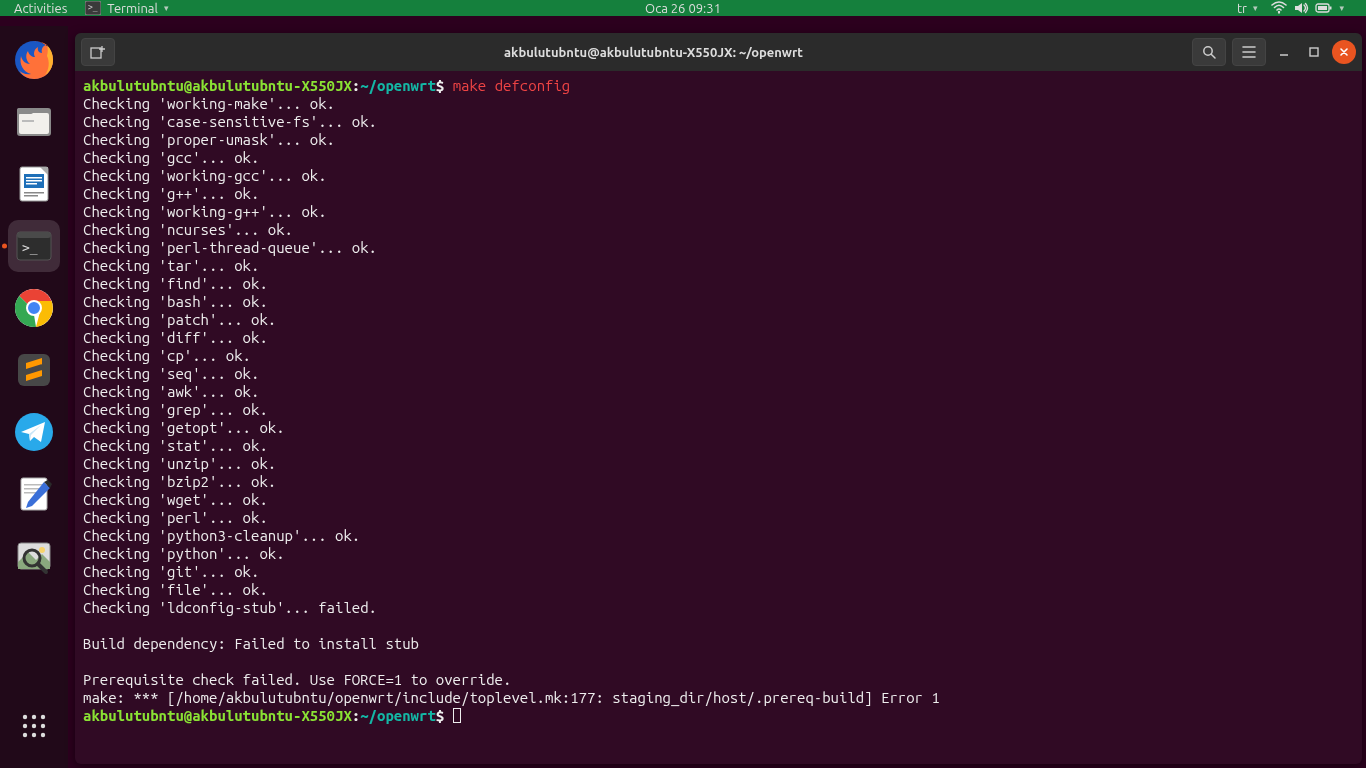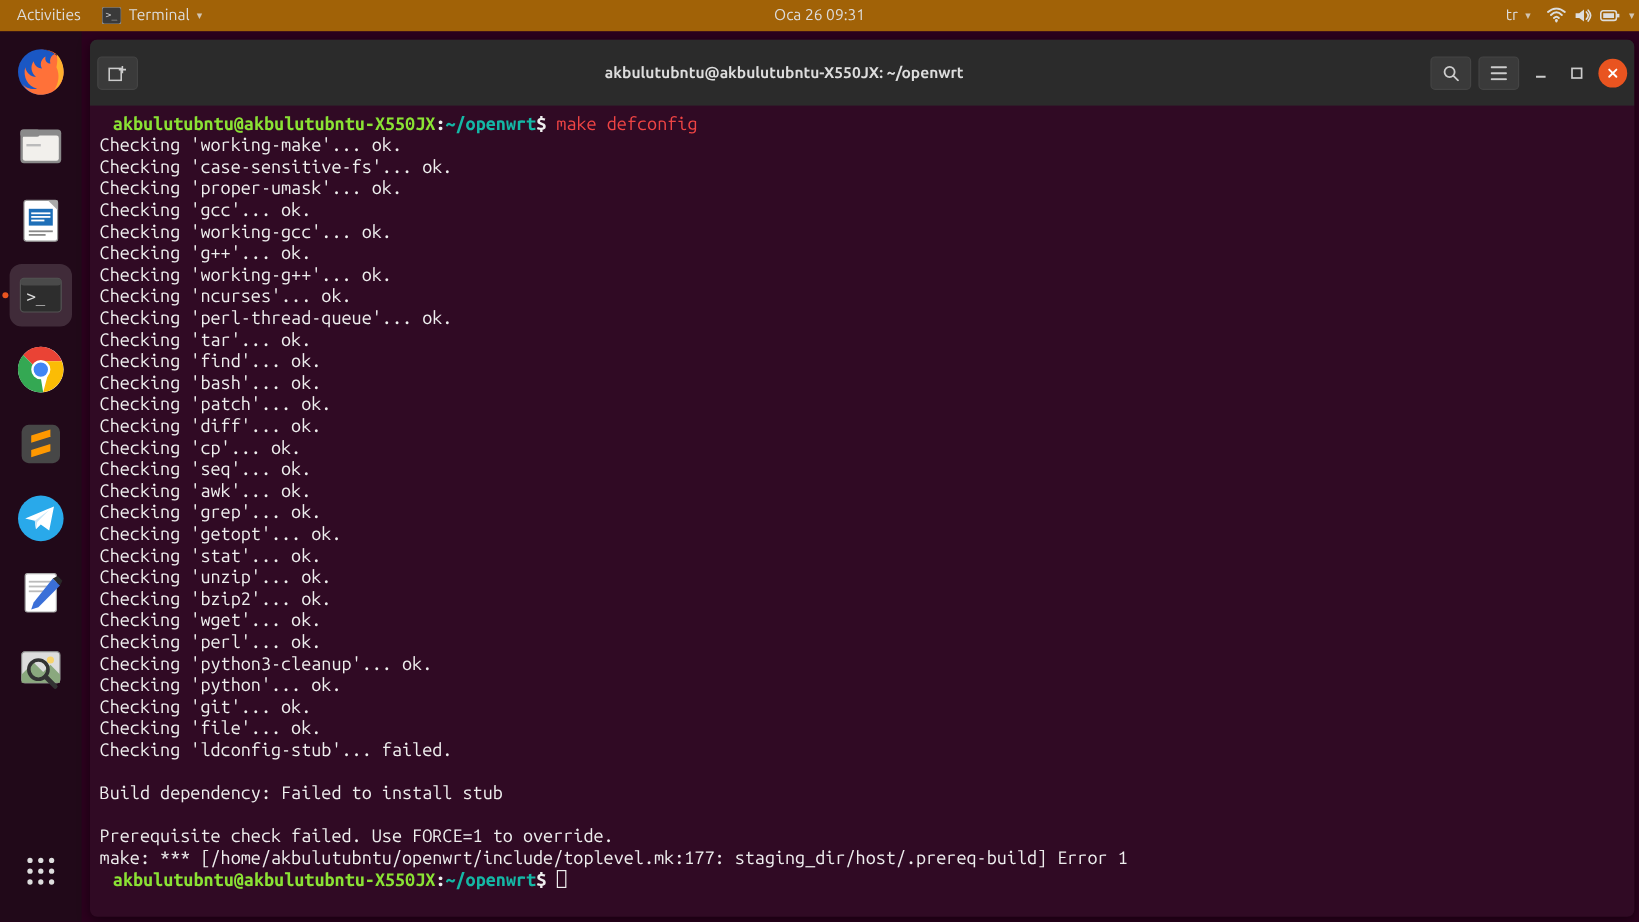--- a/index.html
+++ b/index.html
@@ -1,44 +1,44 @@
 <!DOCTYPE html>
 <html><head>
 <meta charset="utf-8">
 <style>
   * { margin: 0; padding: 0; box-sizing: border-box; }
   html, body { width: 1366px; height: 768px; overflow: hidden; font-family: Ubuntu, "Noto Sans", sans-serif; background: #2c001e; }
   
-  .top-panel { position: absolute; top: 0; left: 0; right: 0; height: 26px; background: #a16207; color: #ddd; display: flex; align-items: center; font-size: 13px; z-index: 10; }
+  .top-panel { position: absolute; top: 0; left: 0; right: 0; height: 16px; background: #15803d; color: #ddd; display: flex; align-items: center; font-size: 13px; z-index: 10; }
   .top-left { display: flex; align-items: center; gap: 18px; padding-left: 14px; }
   .top-center { position: absolute; left: 50%; transform: translateX(-50%); }
-  .top-right { margin-left: auto; display: flex; align-items: center; gap: 14px; padding-right: 4px; }
+  .top-right { margin-left: auto; display: flex; align-items: center; gap: 14px; padding-right: 22px; }
   .top-panel .item { display: flex; align-items: center; gap: 6px; cursor: pointer; }
   .top-panel svg { display: block; }
   .arrow-down { font-size: 9px; opacity: .8; }
 
   
   .dock { position: absolute; top: 26px; left: 0; bottom: 0; width: 68px; background: rgba(20,20,20,0.45); display: flex; flex-direction: column; align-items: center; padding-top: 8px; gap: 10px; z-index: 5; }
   .dock .app { width: 52px; height: 52px; border-radius: 10px; display: flex; align-items: center; justify-content: center; position: relative; cursor: pointer; }
   .dock .app.active { background: rgba(255,255,255,0.14); }
   .dock .app .dot { position: absolute; left: -6px; top: 50%; transform: translateY(-50%); width: 5px; height: 5px; border-radius: 50%; background: #E95420; }
   .dock .grid-btn { margin-top: auto; margin-bottom: 18px; width: 48px; height: 48px; display: flex; align-items: center; justify-content: center; cursor: pointer; }
 
   
   .window { position: absolute; top: 33px; left: 75px; right: 4px; bottom: 4px; background: #300a24; border-radius: 6px; display: flex; flex-direction: column; overflow: hidden; box-shadow: 0 2px 10px rgba(0,0,0,.5); }
-  .titlebar { height: 55px; background: #2b2b2b; display: flex; align-items: center; padding: 0 6px; gap: 6px; color: #ddd; font-size: 13px; }
+  .titlebar { height: 38px; background: #2b2b2b; display: flex; align-items: center; padding: 0 6px; gap: 6px; color: #ddd; font-size: 13px; }
   .tb-btn { width: 34px; height: 28px; border-radius: 4px; background: #3a3a3a; display: flex; align-items: center; justify-content: center; cursor: pointer; border: 1px solid #444; }
   .tb-title { flex: 1; text-align: center; font-weight: 600; }
   .tb-right { display: flex; align-items: center; gap: 6px; }
   .win-ctl { width: 24px; height: 24px; border-radius: 50%; display: flex; align-items: center; justify-content: center; cursor: pointer; }
   .win-ctl.close { background: #E95420; }
   .win-ctl svg { display: block; }
 
   .term { flex: 1; padding: 6px 8px 8px 8px; font-family: "Ubuntu Mono", "DejaVu Sans Mono", monospace; font-size: 15px; line-height: 18px; color: #eee; white-space: pre; overflow: hidden; }
-  .p-user { color: #8ae234; font-weight: bold; margin-left: 11px; }
+  .p-user { color: #8ae234; font-weight: bold; }
   .p-path { color: #14b8a6; font-weight: bold; }
   .p-colon { color: #eee; font-weight: bold;}
   .cmd { color: #ef4444; }
   .cursor { display: inline-block; width: 8px; height: 15px; border: 1px solid #eee; vertical-align: -2px; }
 </style>
 </head>
 <body>
 
 <div class="top-panel">
   <div class="top-left">

